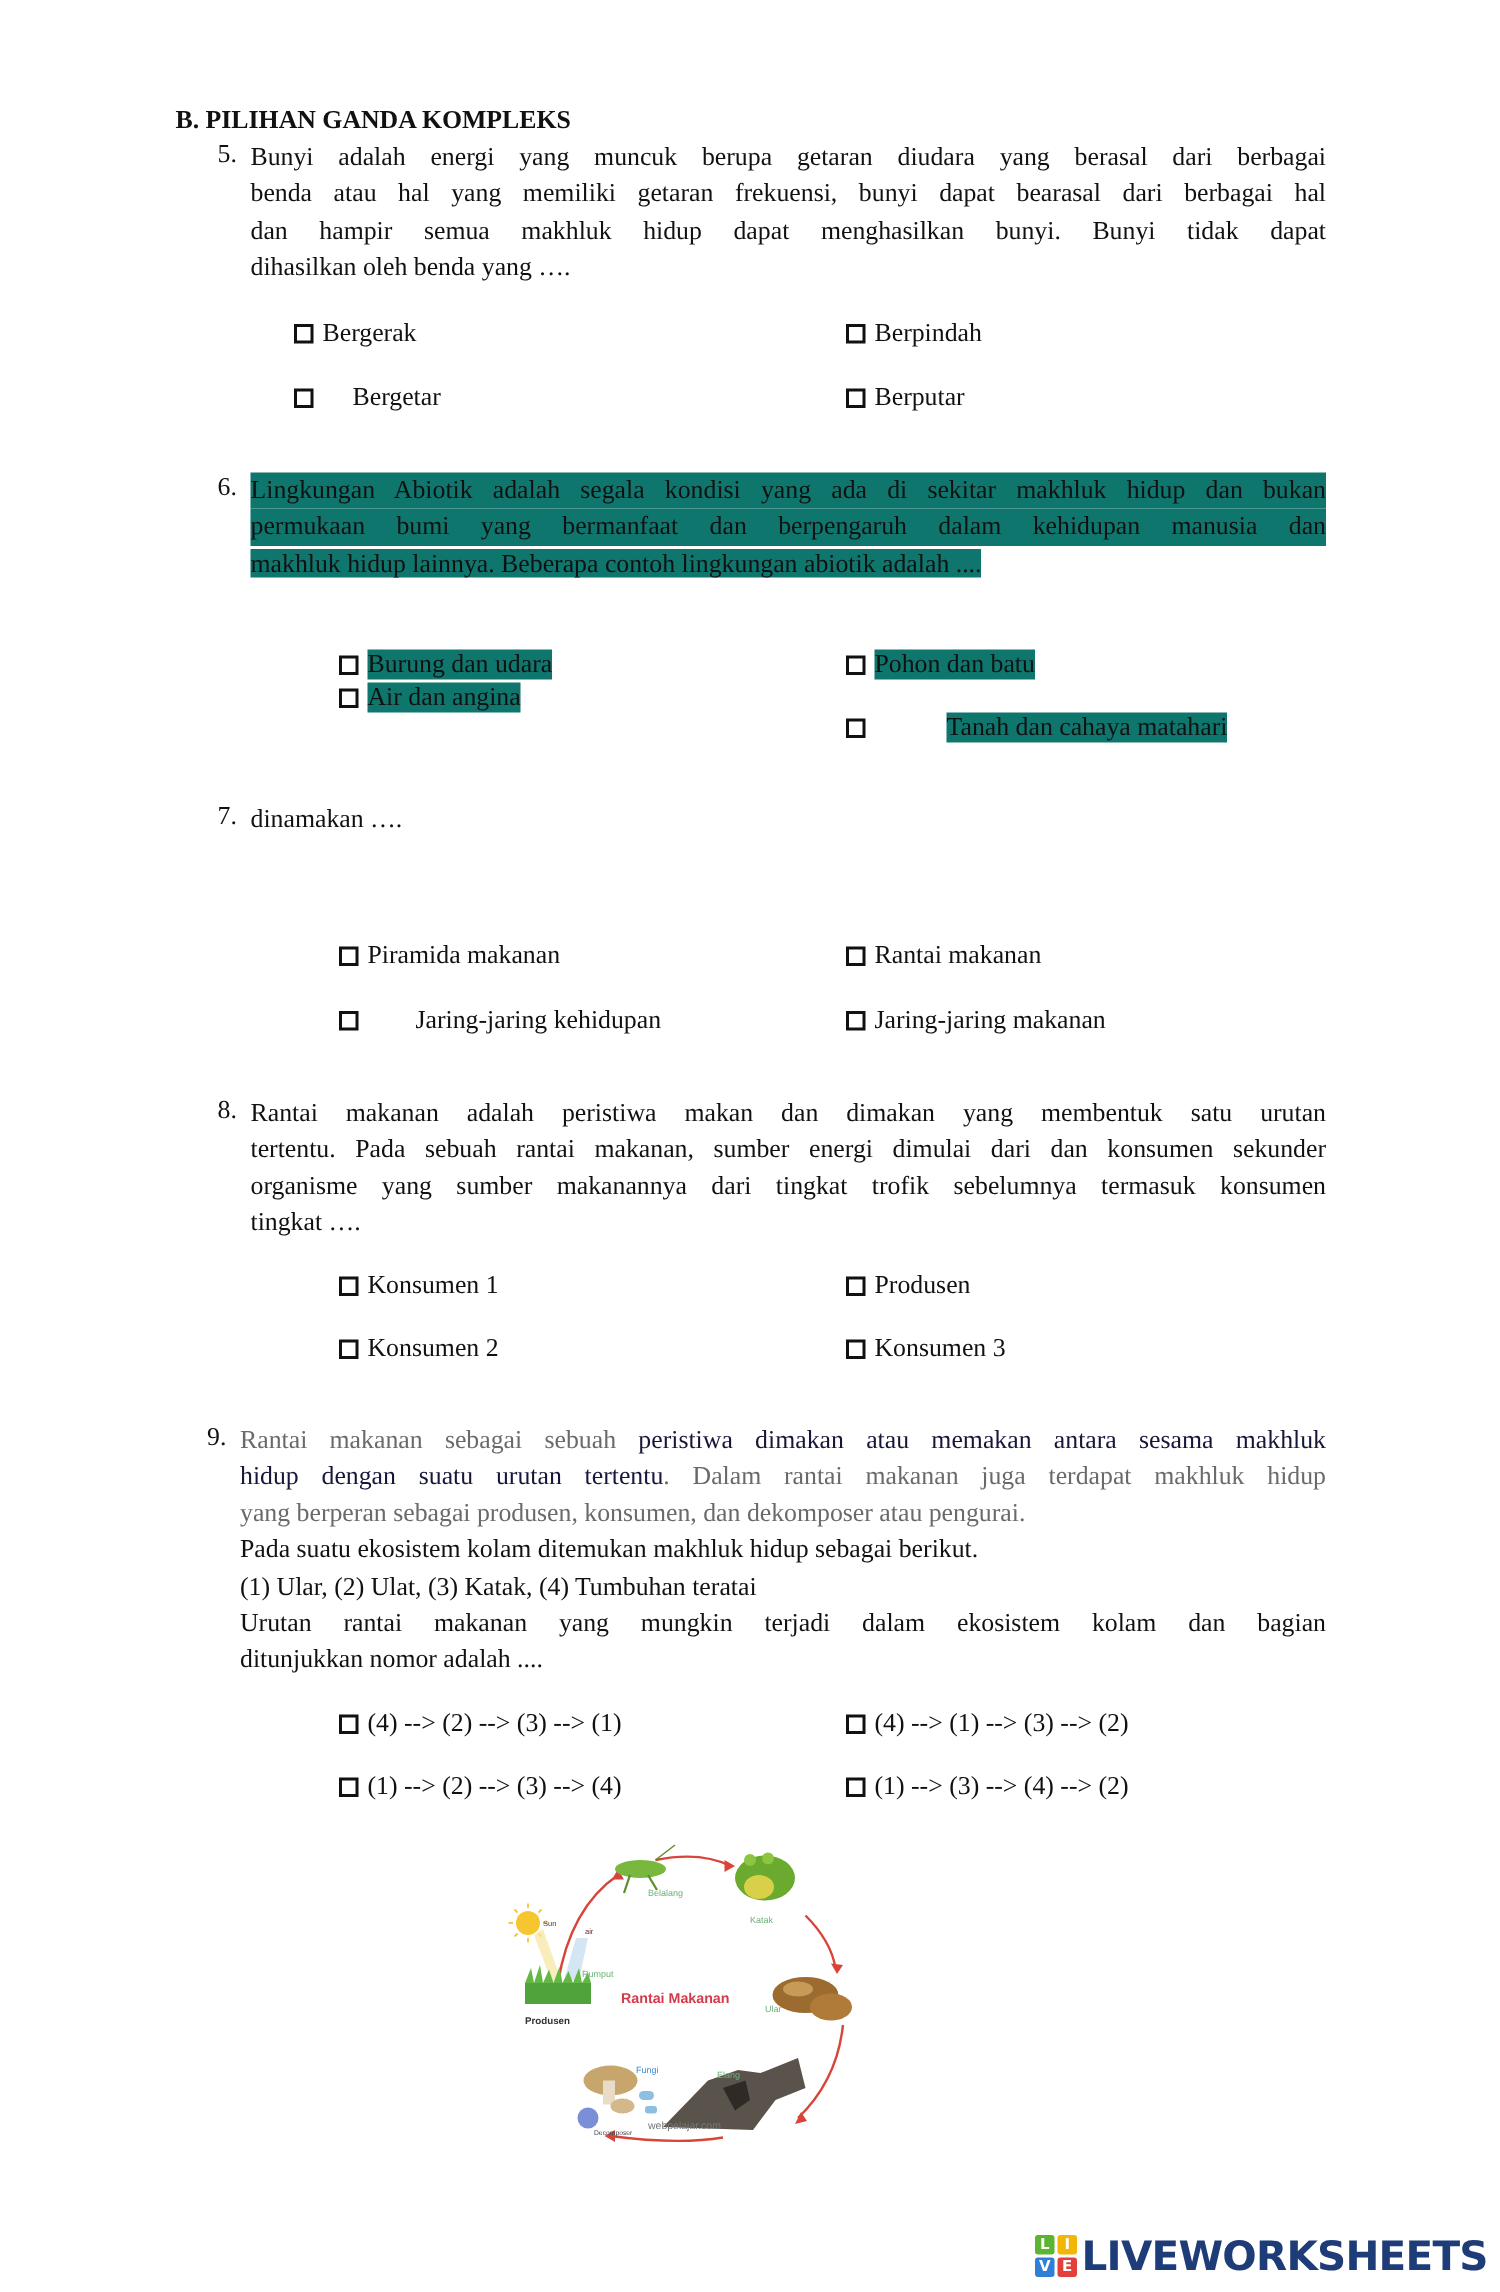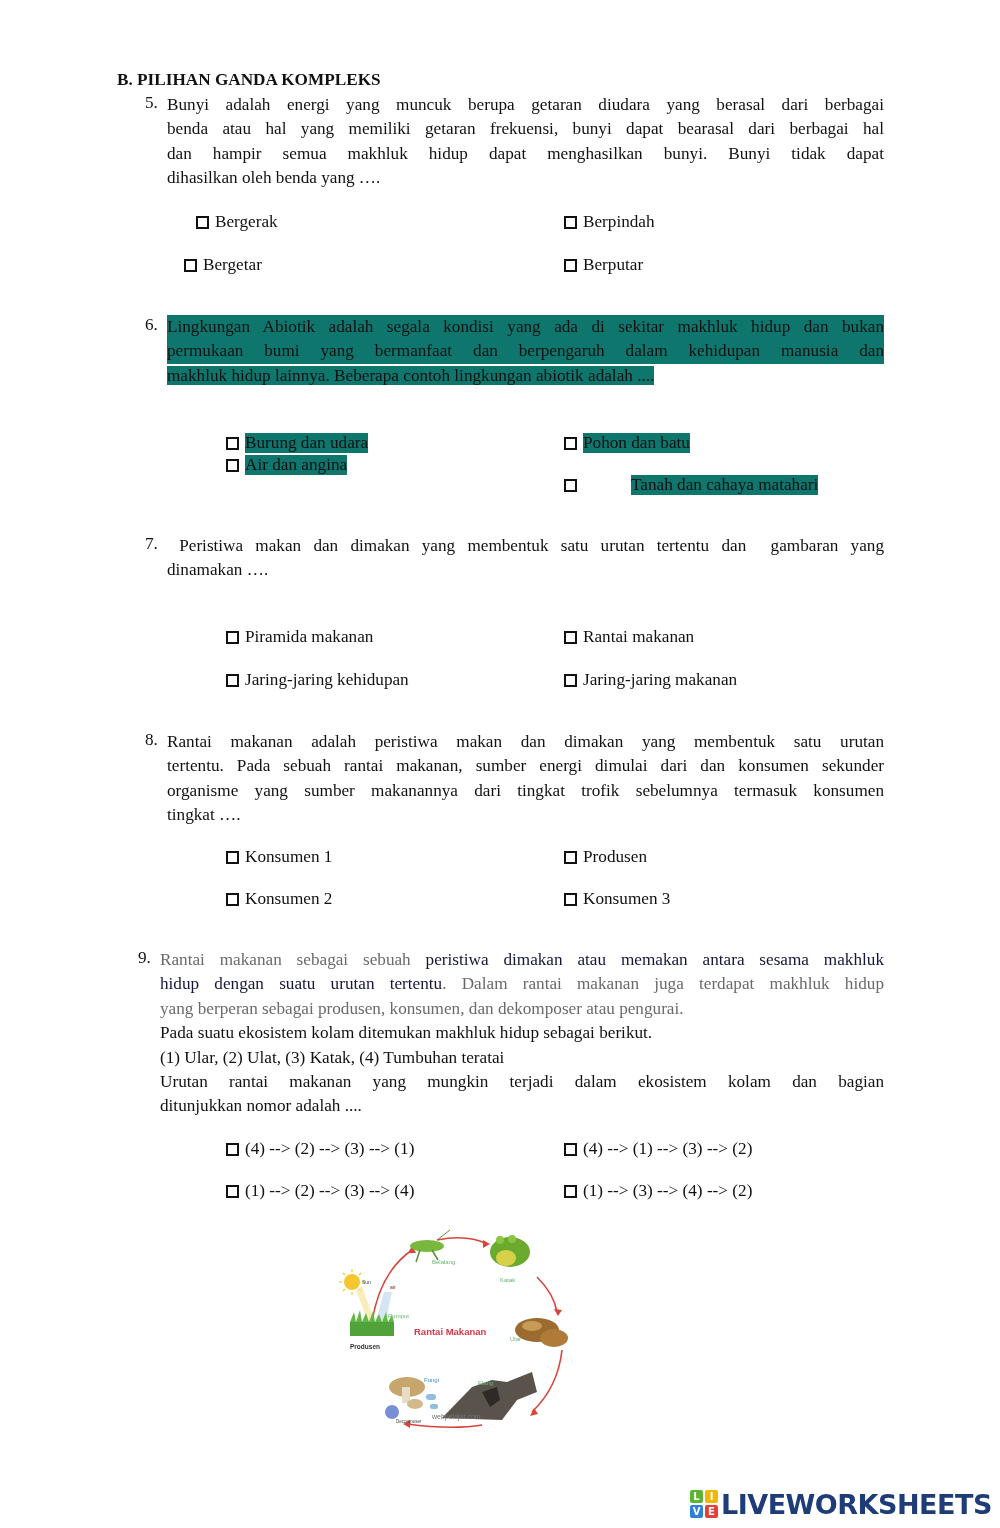--- a/index.html
+++ b/index.html
@@ -75,21 +75,21 @@
   </div>
 </div>
 <div class="opt" style="left:196px; top:212px;">
   <span class="box"></span>
   <span>Bergerak</span>
 </div>
 <div class="opt" style="left:564px; top:212px;">
   <span class="box"></span>
   <span>Berpindah</span>
 </div>
-<div class="opt" style="left:184px; top:255px;">
+<div class="opt" style="left:196px; top:255px;gap:20px;">
   <span class="box"></span>
   <span>Bergetar</span>
 </div>
 <div class="opt" style="left:564px; top:255px;">
   <span class="box"></span>
   <span>Berputar</span>
 </div>
 
 <div class="question" style="top:315px;">
   <span class="q-num">6.</span>
@@ -112,33 +112,32 @@
   <span class="shade">Air dan angina</span>
 </div>
 <div class="opt" style="left:564px; top:475px;gap:48px;">
   <span class="box"></span>
   <span class="shade">Tanah dan cahaya matahari</span>
 </div>
 
 <div class="question" style="top:534px;">
   <span class="q-num">7.</span>
   <div class="q-text">
-    <p class="last-line-justify" style="white-space:pre;"> Peristiwa makan dan dimakan yang membentuk satu urutan tertentu dan  gambaran yang</p>
     <p>dinamakan ….</p>
   </div>
 </div>
 <div class="opt" style="left:226px; top:627px;">
   <span class="box"></span>
   <span>Piramida makanan</span>
 </div>
 <div class="opt" style="left:564px; top:627px;">
   <span class="box"></span>
   <span>Rantai makanan</span>
 </div>
-<div class="opt" style="left:226px; top:670px;">
+<div class="opt" style="left:226px; top:670px;gap:32px;">
   <span class="box"></span>
   <span>Jaring-jaring kehidupan</span>
 </div>
 <div class="opt" style="left:564px; top:670px;">
   <span class="box"></span>
   <span>Jaring-jaring makanan</span>
 </div>
 
 <div class="question" style="top:730px;">
   <span class="q-num">8.</span>

